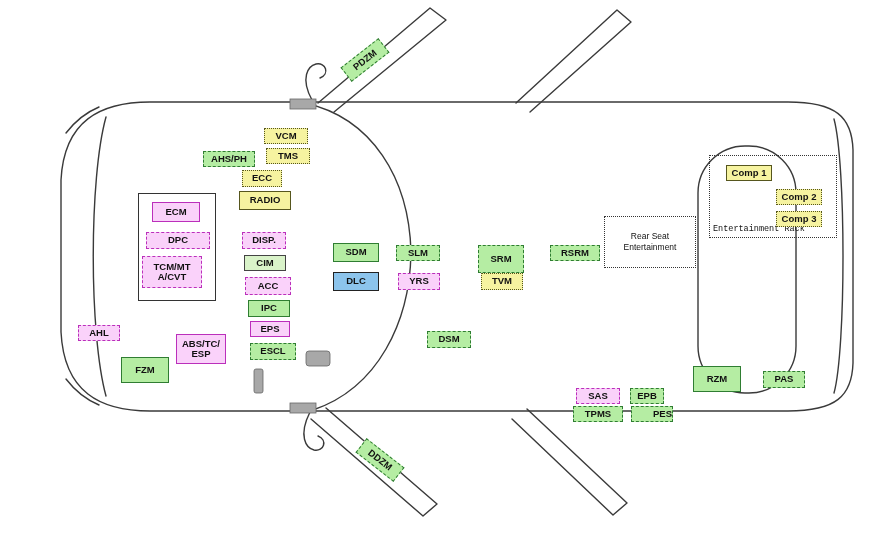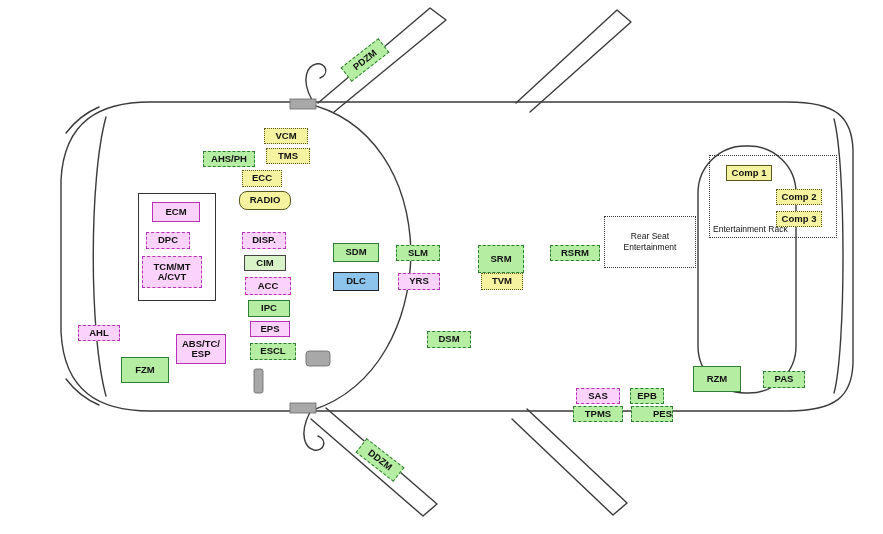--- a/index.html
+++ b/index.html
@@ -19,21 +19,21 @@
     border-width: 1.4px;
     display: flex;
     align-items: center;
     justify-content: center;
     text-align: center;
     font-size: 8.5px;
     color: #111111;
     white-space: pre-line;
     line-height: 1.25;
   }
-  .zone.label-bottom { align-items: flex-end; justify-content: flex-start; padding: 2px 3px; text-align: center; }
+  .zone.label-bottom { align-items: flex-end; justify-content: flex-start; padding: 2px 3px; text-align: center; font-family: Liberation Mono, monospace; }
   .module {
     position: absolute;
     border-width: 1.6px;
     display: flex;
     align-items: center;
     justify-content: center;
     text-align: center;
     font-weight: bold;
     font-size: 9.5px;
     line-height: 1.1;
@@ -82,23 +82,23 @@
       <div class="zone label-center" style="left: 604px; top: 216px; width: 92px; height: 52px; border-style: dotted; border-color: rgb(51, 51, 51); background: rgb(255, 255, 255);"><span>Rear Seat
 Entertainment</span></div>
       <div class="zone label-bottom" style="left: 709px; top: 155px; width: 128px; height: 83px; border-style: dotted; border-color: rgb(51, 51, 51); background: transparent;"><span>Entertainment Rack</span></div>
     </div>
   <div id="module-layer">
       <div class="module" style="left: 341px; top: 51px; width: 48px; height: 18px; border-style: dashed; border-color: rgb(47, 125, 50); background: rgb(181, 237, 163); transform: rotate(-38deg);">PDZM</div>
       <div class="module" style="left: 264px; top: 128px; width: 44px; height: 16px; border-style: dotted; border-color: rgb(86, 86, 30); background: rgb(246, 243, 160);">VCM</div>
       <div class="module" style="left: 203px; top: 151px; width: 52px; height: 16px; border-style: dashed; border-color: rgb(47, 125, 50); background: rgb(181, 237, 163);">AHS/PH</div>
       <div class="module" style="left: 266px; top: 148px; width: 44px; height: 16px; border-style: dotted; border-color: rgb(86, 86, 30); background: rgb(246, 243, 160);">TMS</div>
       <div class="module" style="left: 242px; top: 170px; width: 40px; height: 17px; border-style: dotted; border-color: rgb(86, 86, 30); background: rgb(246, 243, 160);">ECC</div>
-      <div class="module" style="left: 239px; top: 191px; width: 52px; height: 19px; border-style: solid; border-color: rgb(86, 86, 30); background: rgb(246, 243, 160); border-radius: 8px;">RADIO</div>
+      <div class="module" style="left: 239px; top: 191px; width: 52px; height: 19px; border-style: solid; border-color: rgb(86, 86, 30); background: rgb(246, 243, 160);">RADIO</div>
       <div class="module" style="left: 152px; top: 202px; width: 48px; height: 20px; border-style: solid; border-color: rgb(187, 47, 187); background: rgb(250, 210, 250);">ECM</div>
-      <div class="module" style="left: 146px; top: 232px; width: 44px; height: 17px; border-style: dashed; border-color: rgb(187, 47, 187); background: rgb(250, 210, 250);">DPC</div>
+      <div class="module" style="left: 146px; top: 232px; width: 64px; height: 17px; border-style: dashed; border-color: rgb(187, 47, 187); background: rgb(250, 210, 250);">DPC</div>
       <div class="module" style="left: 142px; top: 256px; width: 60px; height: 32px; border-style: dashed; border-color: rgb(187, 47, 187); background: rgb(250, 210, 250);">TCM/MT
 A/CVT</div>
       <div class="module" style="left: 242px; top: 232px; width: 44px; height: 17px; border-style: dashed; border-color: rgb(187, 47, 187); background: rgb(250, 210, 250);">DISP.</div>
       <div class="module" style="left: 244px; top: 255px; width: 42px; height: 16px; border-style: solid; border-color: rgb(68, 68, 68); background: rgb(217, 243, 201);">CIM</div>
       <div class="module" style="left: 245px; top: 277px; width: 46px; height: 18px; border-style: dashed; border-color: rgb(187, 47, 187); background: rgb(250, 210, 250);">ACC</div>
       <div class="module" style="left: 248px; top: 300px; width: 42px; height: 17px; border-style: solid; border-color: rgb(47, 125, 50); background: rgb(181, 237, 163);">IPC</div>
       <div class="module" style="left: 250px; top: 321px; width: 40px; height: 16px; border-style: solid; border-color: rgb(187, 47, 187); background: rgb(250, 210, 250);">EPS</div>
       <div class="module" style="left: 250px; top: 343px; width: 46px; height: 17px; border-style: dashed; border-color: rgb(47, 125, 50); background: rgb(181, 237, 163);">ESCL</div>
       <div class="module" style="left: 176px; top: 334px; width: 50px; height: 30px; border-style: solid; border-color: rgb(187, 47, 187); background: rgb(250, 210, 250);">ABS/TC/
 ESP</div>

